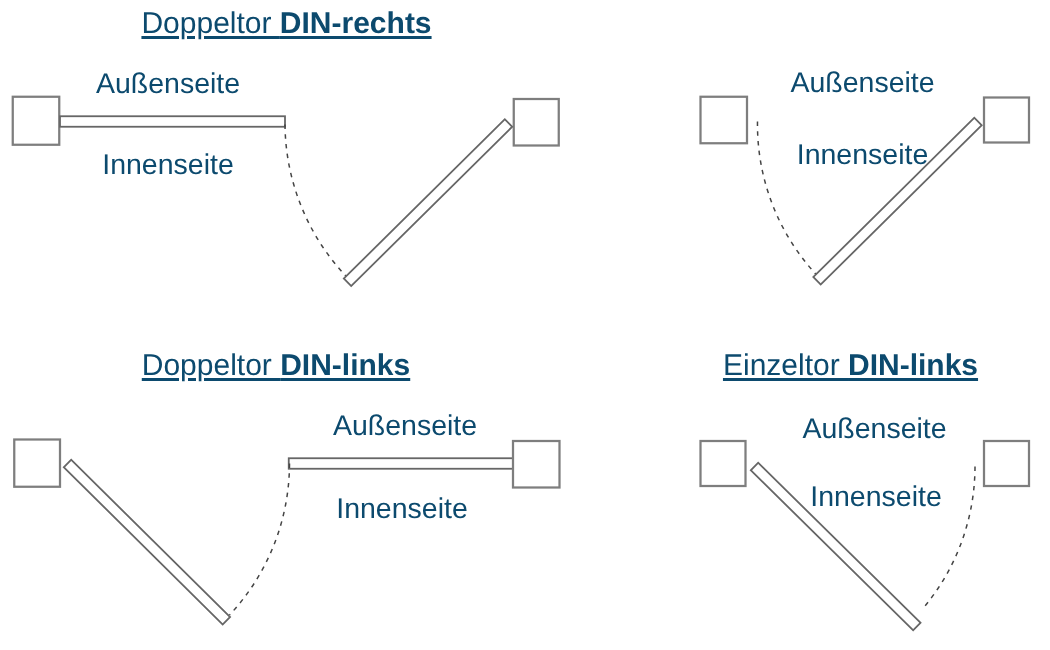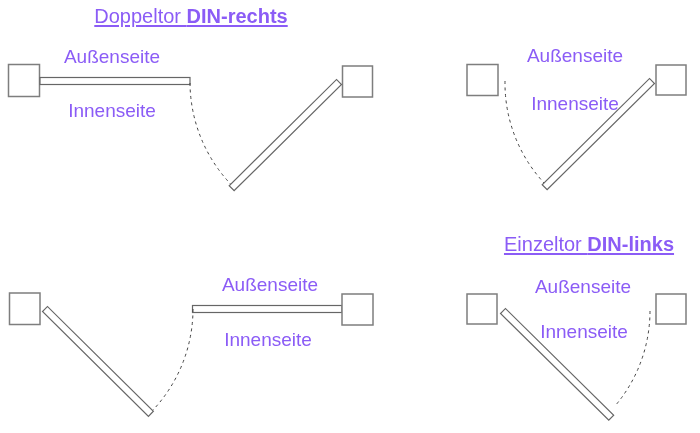--- a/index.html
+++ b/index.html
@@ -1,18 +1,18 @@
 <!DOCTYPE html>
 <html><head>
 <meta charset="utf-8">
 <style>
   html,body { margin:0; padding:0; background:#ffffff; }
   .stage {
     position:relative; width:696px; height:433px; background:#ffffff;
-    font-family:"Liberation Sans", sans-serif; color:#8b5cf6; overflow:hidden;
+    font-family:"Liberation Sans", sans-serif; color:#0c4a6e; overflow:hidden;
   }
   .t { position:absolute; transform:translateX(-50%); white-space:nowrap; line-height:1; }
   .title {
     font-size:20px;
     text-decoration:underline;
     text-decoration-thickness:1.6px;
     text-underline-offset:2px;
   }
   .tb { font-weight:bold; }
   .lbl { font-size:19px; }
@@ -56,20 +56,21 @@
     </g>
   </svg>
 
   <div class="t title" style="left:191px; top:6px"><span>Doppeltor </span><span class="tb">DIN-rechts</span></div>
   <div class="t lbl" style="left:112px; top:47px">Außenseite</div>
   <div class="t lbl" style="left:112px; top:101px">Innenseite</div>
 
   <div class="t lbl" style="left:575px; top:46px">Außenseite</div>
   <div class="t lbl" style="left:575px; top:94px">Innenseite</div>
 
+  <div class="t title" style="left:184px; top:234px"><span>Doppeltor </span><span class="tb">DIN-links</span></div>
   <div class="t lbl" style="left:270px; top:275px">Außenseite</div>
   <div class="t lbl" style="left:268px; top:330px">Innenseite</div>
 
-  <div class="t title" style="left:589px; top:234px"><span>Einzeltor </span><span class="tb">DIN-links</span></div>
+  <div class="t title" style="left:567px; top:234px"><span>Einzeltor </span><span class="tb">DIN-links</span></div>
   <div class="t lbl" style="left:583px; top:277px">Außenseite</div>
   <div class="t lbl" style="left:584px; top:322px">Innenseite</div>
 
 </div>
 
 </body></html>

